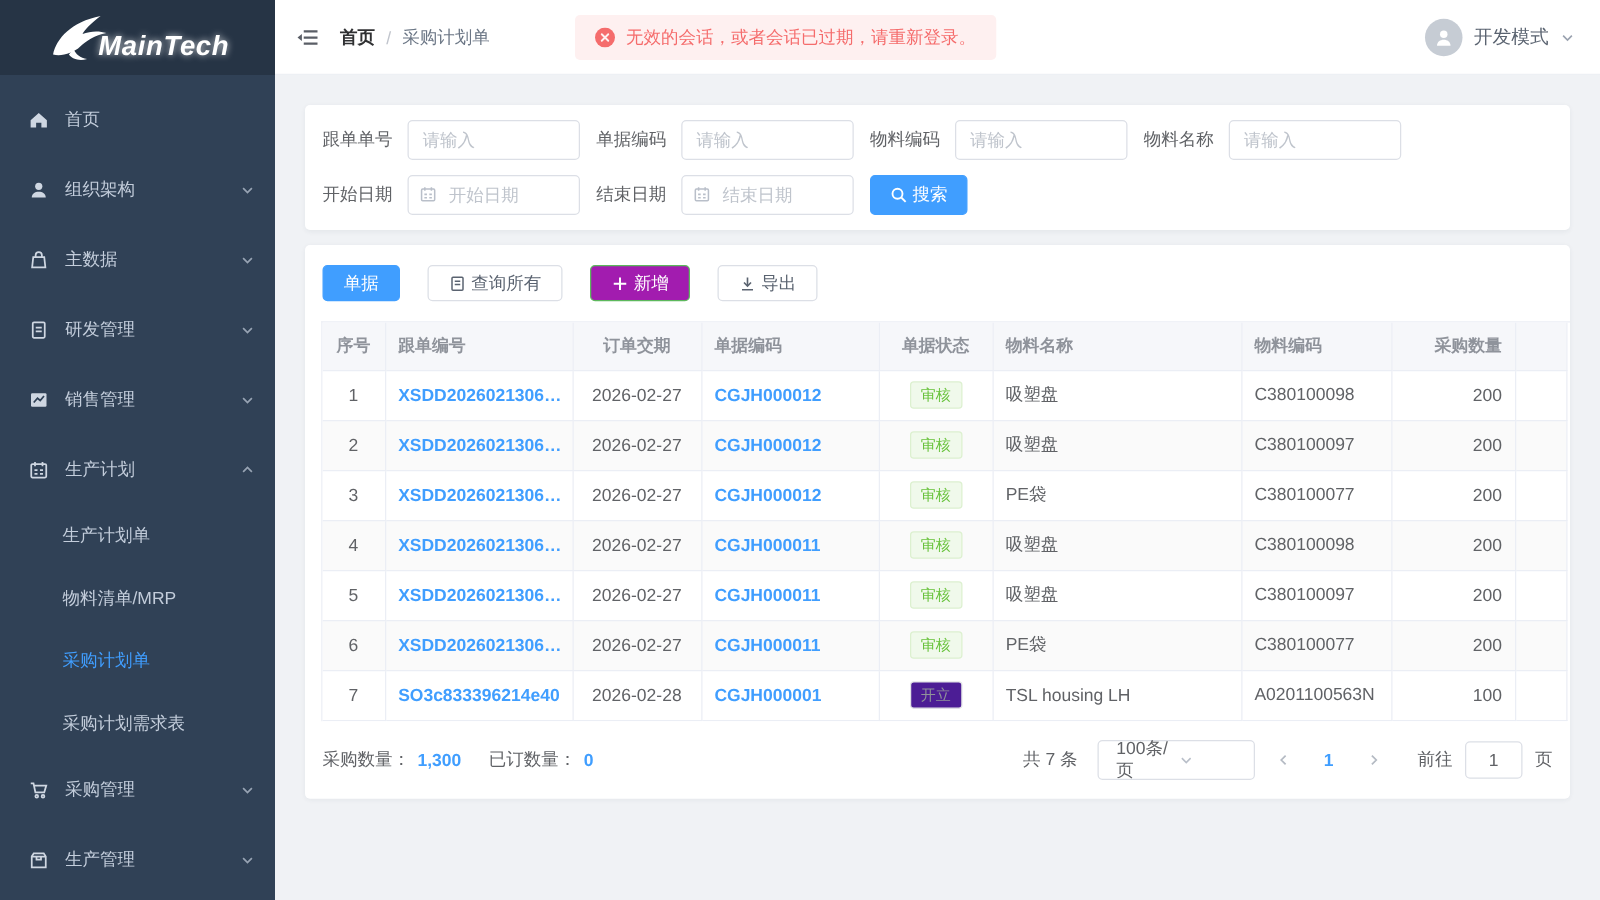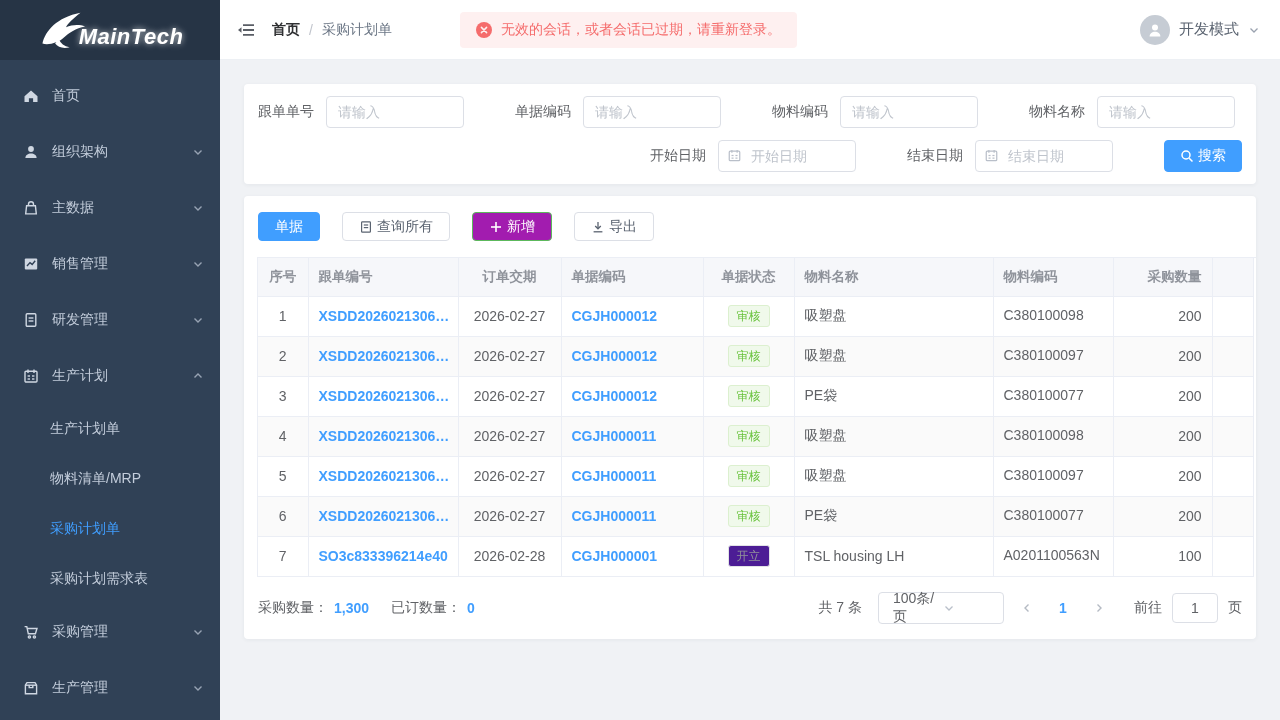--- a/index.html
+++ b/index.html
@@ -33,22 +33,22 @@
   .alert-icon { width:16px; height:16px; flex-shrink:0; }
   .userbox { display:flex; align-items:center; gap:9px; cursor:pointer; }
   .avatar { width:30px; height:30px; border-radius:50%; background:#c6ccd4; display:flex; align-items:center; justify-content:center; color:#fff; }
   .user-name { color:#5a6370; font-size:15px; }
   .user-caret { color:#9aa2af; width:12px; height:12px; }
   
   .content { padding:24px; display:flex; flex-direction:column; gap:12px; overflow:hidden; }
   .panel { background:#fff; border-radius:4px; box-shadow:0 1px 4px rgba(31,45,61,.06); }
   
   .filter-panel { padding:12px 14px; }
-  .filter-row { display:flex; align-items:center;gap:38px; }
-  .filter-row + .filter-row { margin-top:12px;justify-content:flex-end; }
+  .filter-row { display:flex; align-items:center; }
+  .filter-row + .filter-row { margin-top:12px; }
   .filter-item { display:flex; align-items:center; margin-right:13px; }
   .filter-label { width:56px; margin-right:12px; font-size:14px; color:#606266; white-space:nowrap; }
   .txt-input { width:138px; height:32px; border:1px solid #dcdfe6; border-radius:4px; padding:0 11px;
     font-size:14px; color:#606266; font-family:inherit; outline:none; background:#fff; }
   .txt-input::placeholder { color:#bfc4cc; }
   .date-wrap { position:relative; }
   .date-wrap .txt-input { padding-left:32px; }
   .date-icon { position:absolute; left:9px; top:8px; width:15px; height:15px; color:#b9bfc9; pointer-events:none; }
   .btn { height:32px; border-radius:4px; border:1px solid #dcdfe6; background:#fff; color:#5a6370;
     font-size:14px; font-family:inherit; display:inline-flex; align-items:center; gap:4px; padding:0 15px; cursor:pointer; }
@@ -137,42 +137,42 @@
       <span class="mi-label">主数据</span>
       <span class="mi-arrow">
         <svg width="12" height="12" viewBox="0 0 12 12">
             <polyline points="2.5,4.5 6,8 9.5,4.5" fill="none" stroke="currentColor" stroke-width="1.4"></polyline>
           </svg>
       </span>
     </div>
 
     <div class="menu-item">
       <span class="mi-icon">
-        <svg width="18" height="18" viewBox="0 0 18 18">
-            <rect x="2.8" y="3.6" width="12.4" height="10.8" rx="1" fill="currentColor"></rect>
-            <polyline points="5,11 8,7.6 10.2,9.4 13.2,5.8" fill="none" stroke="#304156" stroke-width="1.4"></polyline>
-          </svg>
-      </span>
-      <span class="mi-label">销售管理</span>
-      <span class="mi-arrow">
-        <svg width="12" height="12" viewBox="0 0 12 12">
-            <polyline points="2.5,4.5 6,8 9.5,4.5" fill="none" stroke="currentColor" stroke-width="1.4"></polyline>
-          </svg>
-      </span>
-    </div>
-
-    <div class="menu-item">
-      <span class="mi-icon">
         <svg width="18" height="18" viewBox="0 0 18 18" fill="none" stroke="currentColor" stroke-width="1.4">
             <rect x="4.2" y="2.8" width="9.6" height="12.4" rx="1"></rect>
             <line x1="6.6" y1="7" x2="11.4" y2="7"></line>
             <line x1="6.6" y1="10" x2="11.4" y2="10"></line>
           </svg>
       </span>
       <span class="mi-label">研发管理</span>
+      <span class="mi-arrow">
+        <svg width="12" height="12" viewBox="0 0 12 12">
+            <polyline points="2.5,4.5 6,8 9.5,4.5" fill="none" stroke="currentColor" stroke-width="1.4"></polyline>
+          </svg>
+      </span>
+    </div>
+
+    <div class="menu-item">
+      <span class="mi-icon">
+        <svg width="18" height="18" viewBox="0 0 18 18">
+            <rect x="2.8" y="3.6" width="12.4" height="10.8" rx="1" fill="currentColor"></rect>
+            <polyline points="5,11 8,7.6 10.2,9.4 13.2,5.8" fill="none" stroke="#304156" stroke-width="1.4"></polyline>
+          </svg>
+      </span>
+      <span class="mi-label">销售管理</span>
       <span class="mi-arrow">
         <svg width="12" height="12" viewBox="0 0 12 12">
             <polyline points="2.5,4.5 6,8 9.5,4.5" fill="none" stroke="currentColor" stroke-width="1.4"></polyline>
           </svg>
       </span>
     </div>
 
     <div class="menu-item">
       <span class="mi-icon">
         <svg width="18" height="18" viewBox="0 0 18 18" fill="none" stroke="currentColor" stroke-width="1.4">

